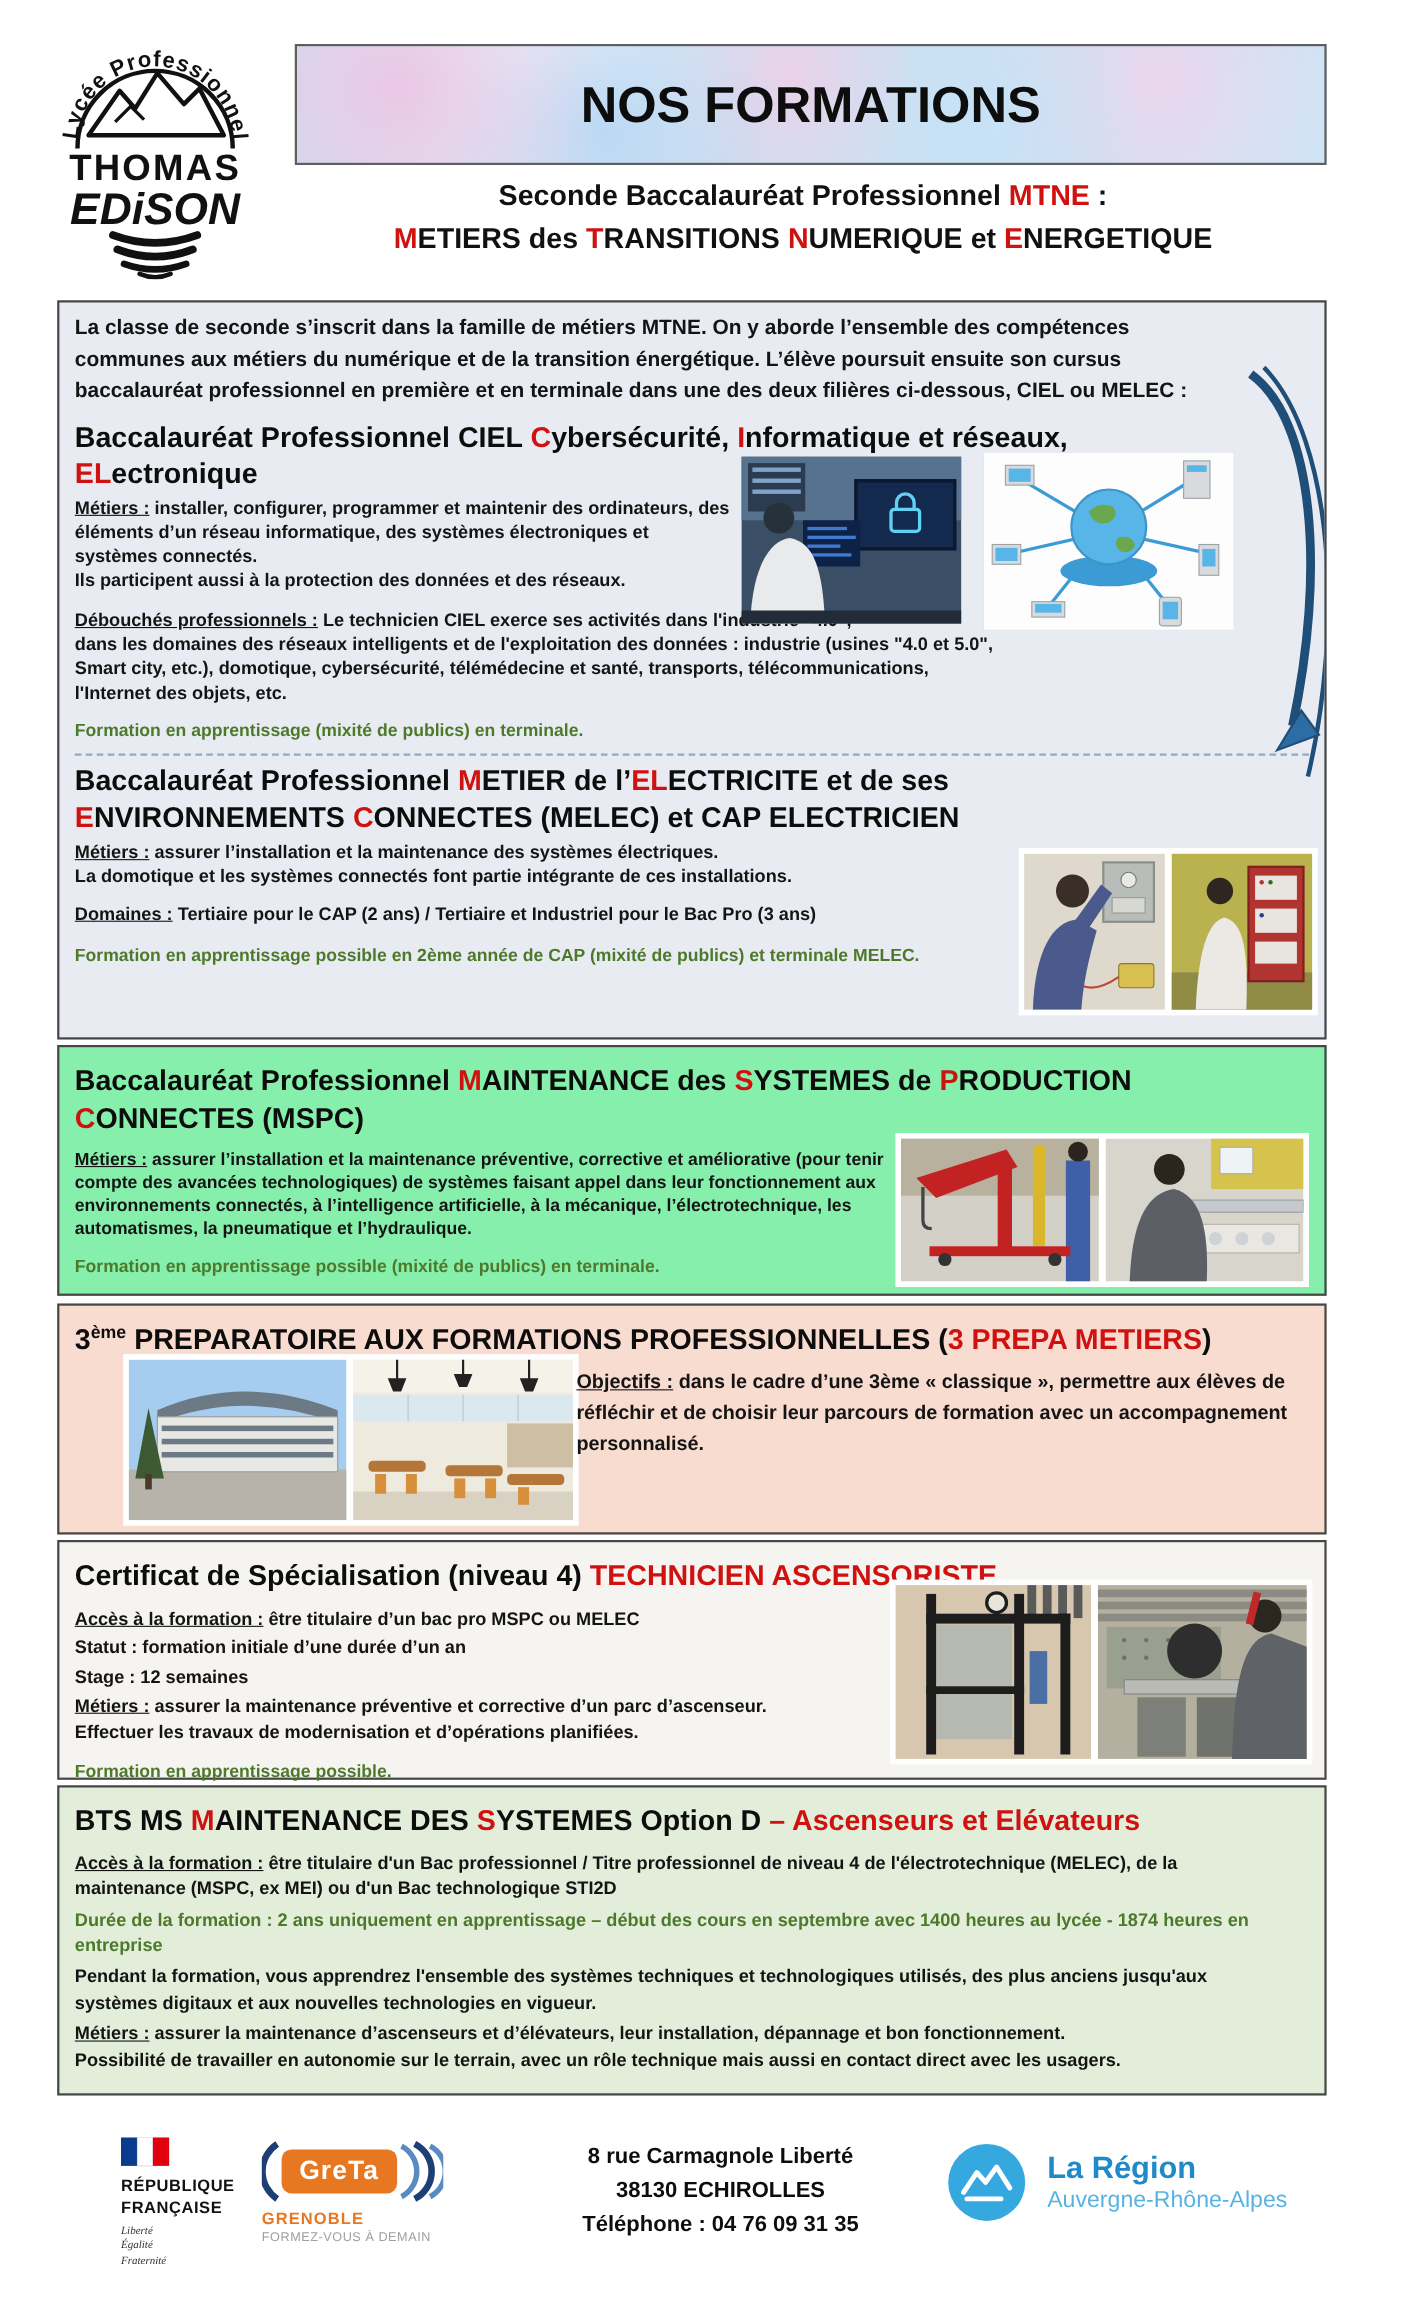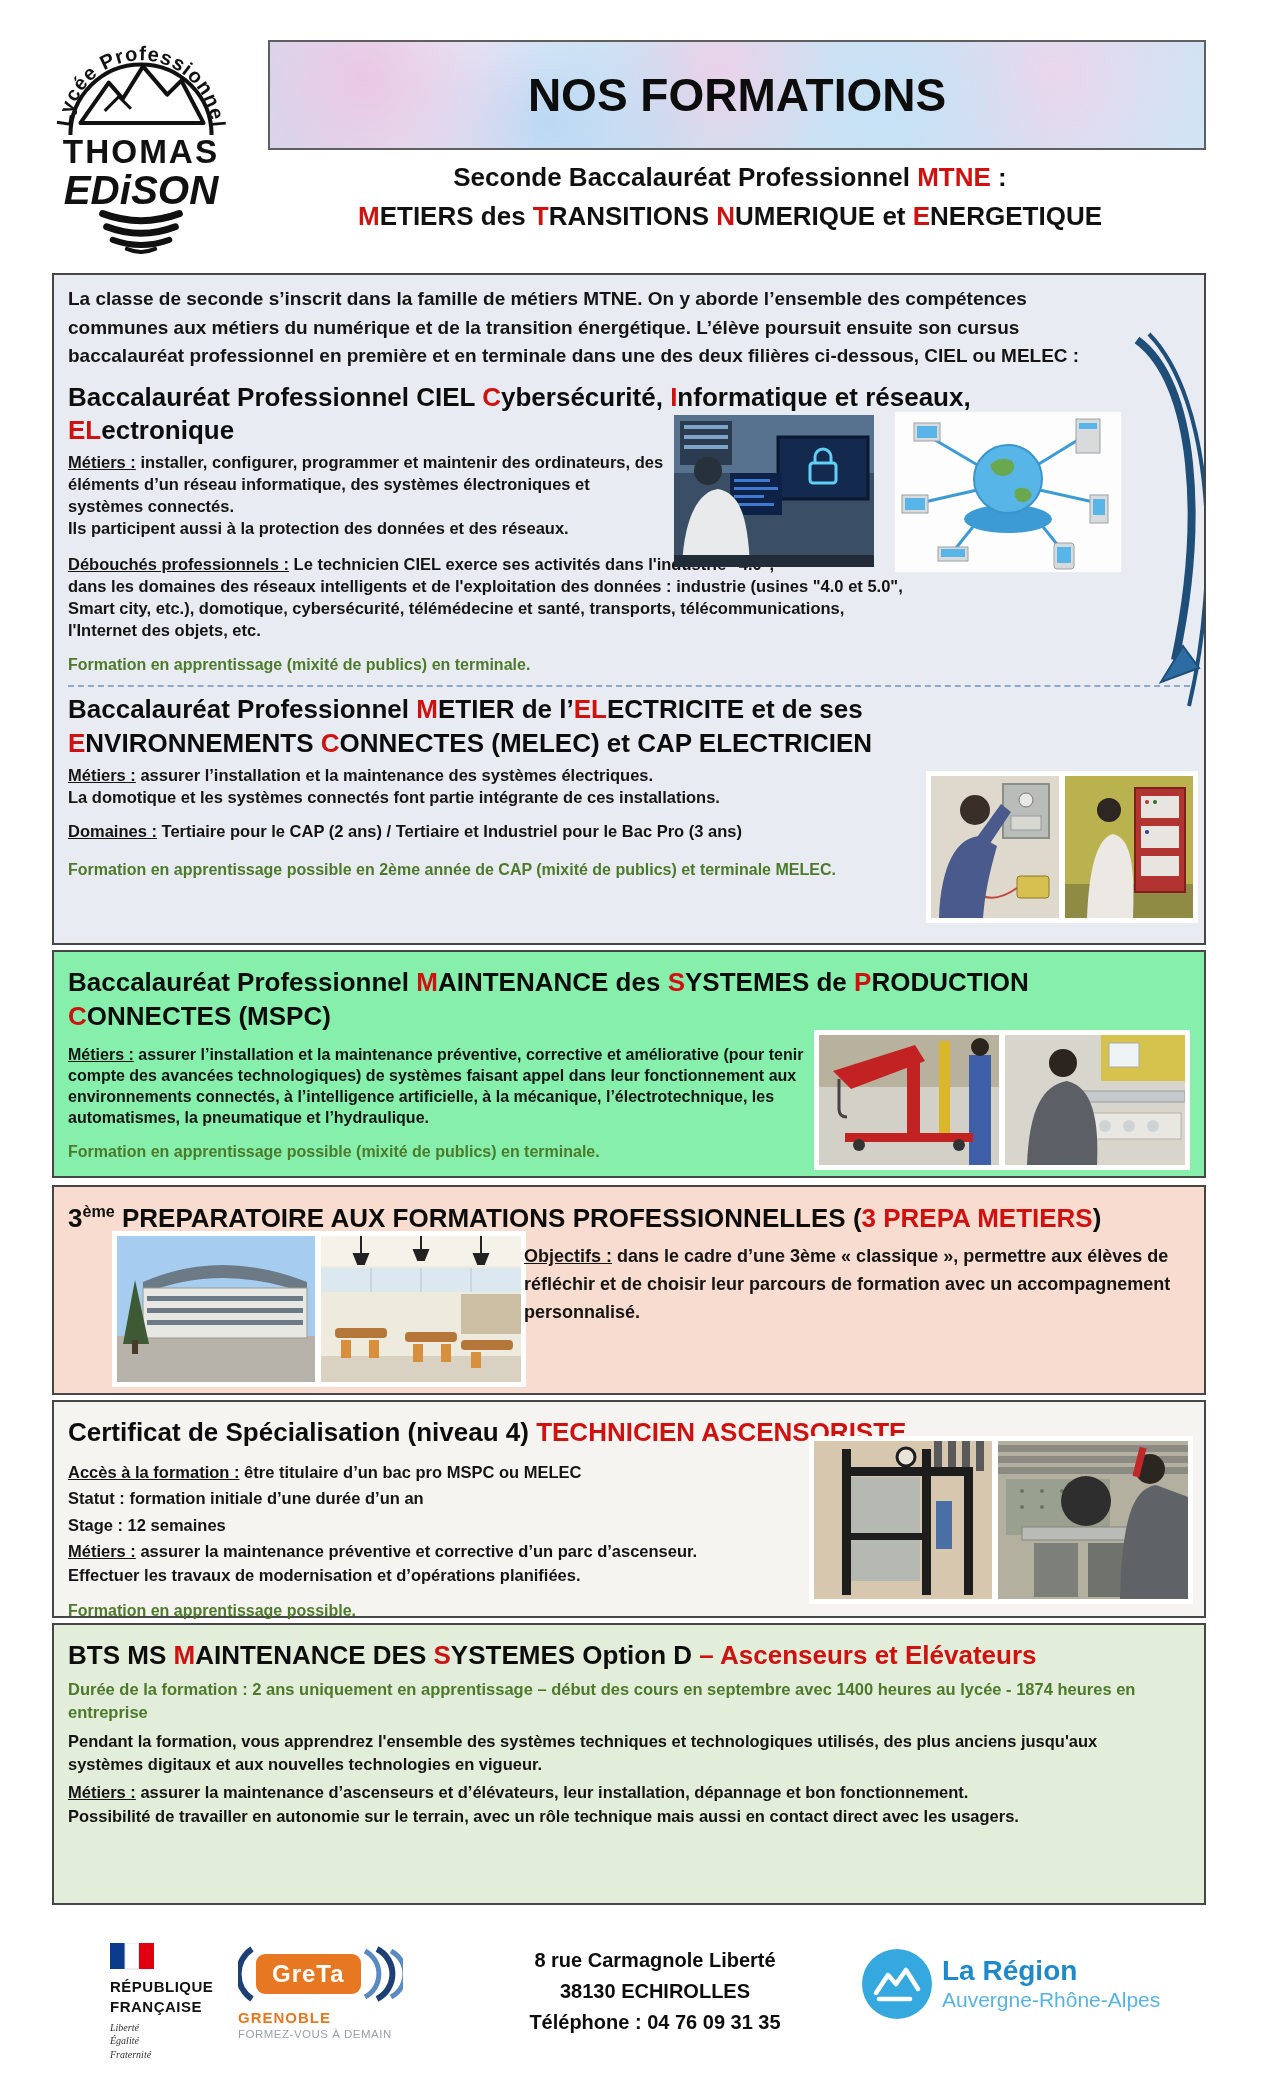--- a/index.html
+++ b/index.html
@@ -63,21 +63,21 @@
   #footer-rf .rf-name{font-size:15px;line-height:1.15;letter-spacing:.5px;color:#111;margin-top:3px;}
   #footer-rf .rf-motto{font-family:"Liberation Serif",serif;font-style:italic;font-weight:normal;
     font-size:10px;line-height:1.35;color:#333;margin-top:5px;}
   #footer-greta{position:absolute;left:238px;top:10px;width:190px;}
   .greta-row{display:flex;align-items:center;}
   .greta-pill{background:#e87722;color:#fff;border-radius:9px;padding:6px 16px;font-size:24px;letter-spacing:1px;}
   .greta-city{color:#e87722;font-size:15px;letter-spacing:1px;margin-top:6px;}
   .greta-tag{color:#9aa0a6;font-size:11.5px;letter-spacing:.5px;margin-top:2px;font-weight:normal;}
   #footer-address{position:absolute;left:470px;top:10px;width:370px;text-align:center;
                   font-size:20px;line-height:1.55;color:#0d0d0d;}
-  #footer-region{position:absolute;left:860px;top:12px;display:flex;align-items:center;gap:8px;}
+  #footer-region{position:absolute;left:860px;top:12px;display:flex;align-items:center;gap:18px;}
   .region-name{font-size:28px;color:#2089c9;line-height:1.1;}
   .region-sub{font-size:21px;color:#58b3e2;font-weight:normal;line-height:1.2;}
 </style>
 </head>
 <body>
 
 <div class="page">
 
   <div id="logo">
     <svg viewBox="0 0 188 238" width="190" height="240">
@@ -342,20 +342,21 @@
           <rect x="90" y="102" width="44" height="54" fill="#70736b"></rect>
         <circle cx="152" cy="28" r="15" fill="#2c2620"></circle>
         <path d="M 122,158 C 124,80 134,48 158,44 L 190,56 L 190,158 Z" fill="#5f6266"></path>
         <rect x="138" y="6" width="7" height="30" fill="#c0282a" transform="rotate(14 141 21)"></rect>
       </svg>
     </div>
   </section>
 
   <section class="box" id="sec-bts">
     <h2><span>BTS MS </span><span class="seg-red">M</span><span>AINTENANCE DES </span><span class="seg-red">S</span><span>YSTEMES Option D </span><span class="seg-red">– Ascenseurs et Elévateurs</span></h2>
+    <p class="bts-p" style="margin-top:10px;"><span class="seg-u">Accès à la formation :</span><span> être titulaire d'un Bac professionnel / Titre professionnel de niveau 4 de l'électrotechnique (MELEC), de la maintenance (MSPC, ex MEI) ou d'un Bac technologique STI2D</span></p>
     <p class="bts-p bts-green"><span>Durée de la formation : 2 ans uniquement en apprentissage – début des cours en septembre avec 1400 heures au lycée - 1874 heures en entreprise</span></p>
     <p class="bts-p"><span>Pendant la formation, vous apprendrez l'ensemble des systèmes techniques et technologiques utilisés, des plus anciens jusqu'aux systèmes digitaux et aux nouvelles technologies en vigueur.</span></p>
     <p class="bts-p"><span class="seg-u">Métiers :</span><span> assurer la maintenance d’ascenseurs et d’élévateurs, leur installation, dépannage et bon fonctionnement.</span><br><span>Possibilité de travailler en autonomie sur le terrain, avec un rôle technique mais aussi en contact direct avec les usagers.</span></p>
   </section>
 
   <div id="footer">
 
     <div id="footer-rf">
       <svg width="44" height="28" viewBox="0 0 44 28">
         <rect width="15" height="26" fill="#0a3b8c"></rect>

